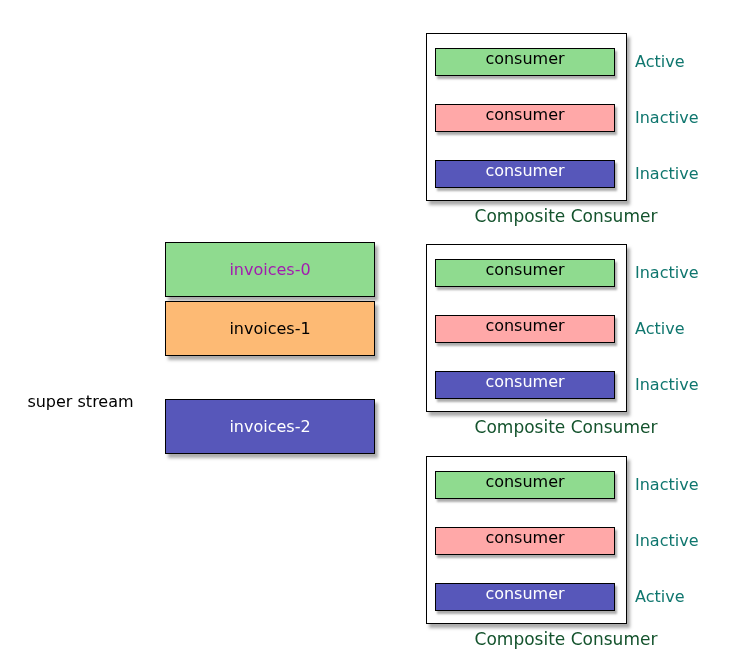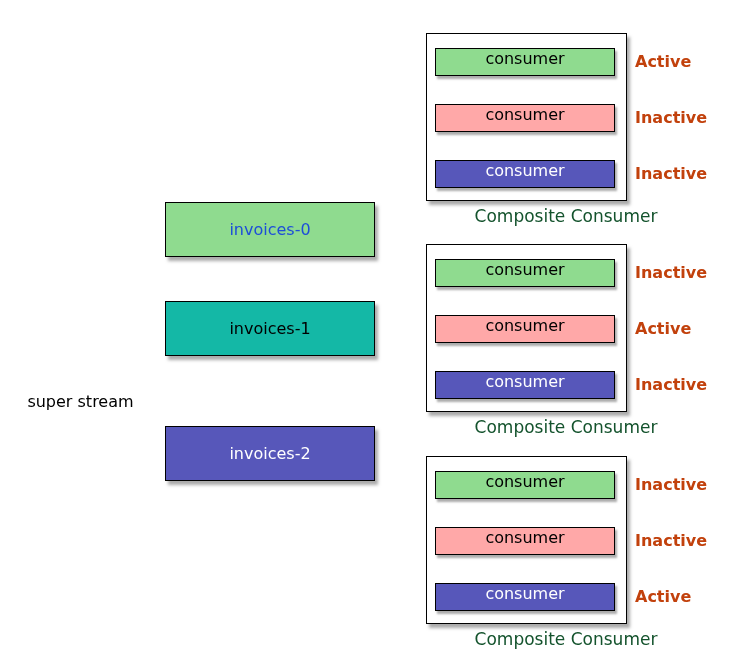--- a/index.html
+++ b/index.html
@@ -67,22 +67,21 @@
     box-shadow: 2px 3px 2px rgba(90,90,90,0.5);
   }
   .c0 { top: 14px; }
   .c1 { top: 70px; }
   .c2 { top: 126px; }
 
   .status {
     position: absolute;
     left: 208px;
     white-space: nowrap;
-    color: #c2410c;
-    font-weight: bold;
+    color: #0f766e;
   }
   .s0 { top: 18px; }
   .s1 { top: 74px; }
   .s2 { top: 130px; }
 
   .group-label {
     position: absolute;
     top: 172px;
     left: 0;
     width: 198px;
@@ -93,27 +92,27 @@
     margin-left: 40px;
   }
 </style>
 </head>
 <body>
 
 <div id="canvas">
 
   <div class="stream-label" id="stream-type">super stream</div>
 
-  <div class="partition" id="p0" style="background-color: rgb(143, 219, 143); color: #1d4ed8;">
+  <div class="partition" id="p0" style="background-color: rgb(143, 219, 143); color: #a21caf; margin-top: 40px;">
     <span>invoices-0</span>
   </div>
-  <div class="partition" id="p1" style="background-color: #14b8a6; color: rgb(0, 0, 0);">
+  <div class="partition" id="p1" style="background-color: #fdba74; color: rgb(0, 0, 0);">
     <span>invoices-1</span>
   </div>
-  <div class="partition" id="p2" style="background-color: rgb(87, 87, 186); color: rgb(255, 255, 255); margin-top: 27px;">
+  <div class="partition" id="p2" style="background-color: rgb(87, 87, 186); color: rgb(255, 255, 255);">
     <span>invoices-2</span>
   </div>
 
   <div class="group" id="g0">
     <div class="consumer c0" style="background-color: rgb(143, 219, 143); color: rgb(0, 0, 0);">
       <span>consumer</span>
     </div>
     <div class="status s0">Active</div>
     <div class="consumer c1" style="background-color: rgb(255, 168, 168); color: rgb(0, 0, 0);">
       <span>consumer</span>

